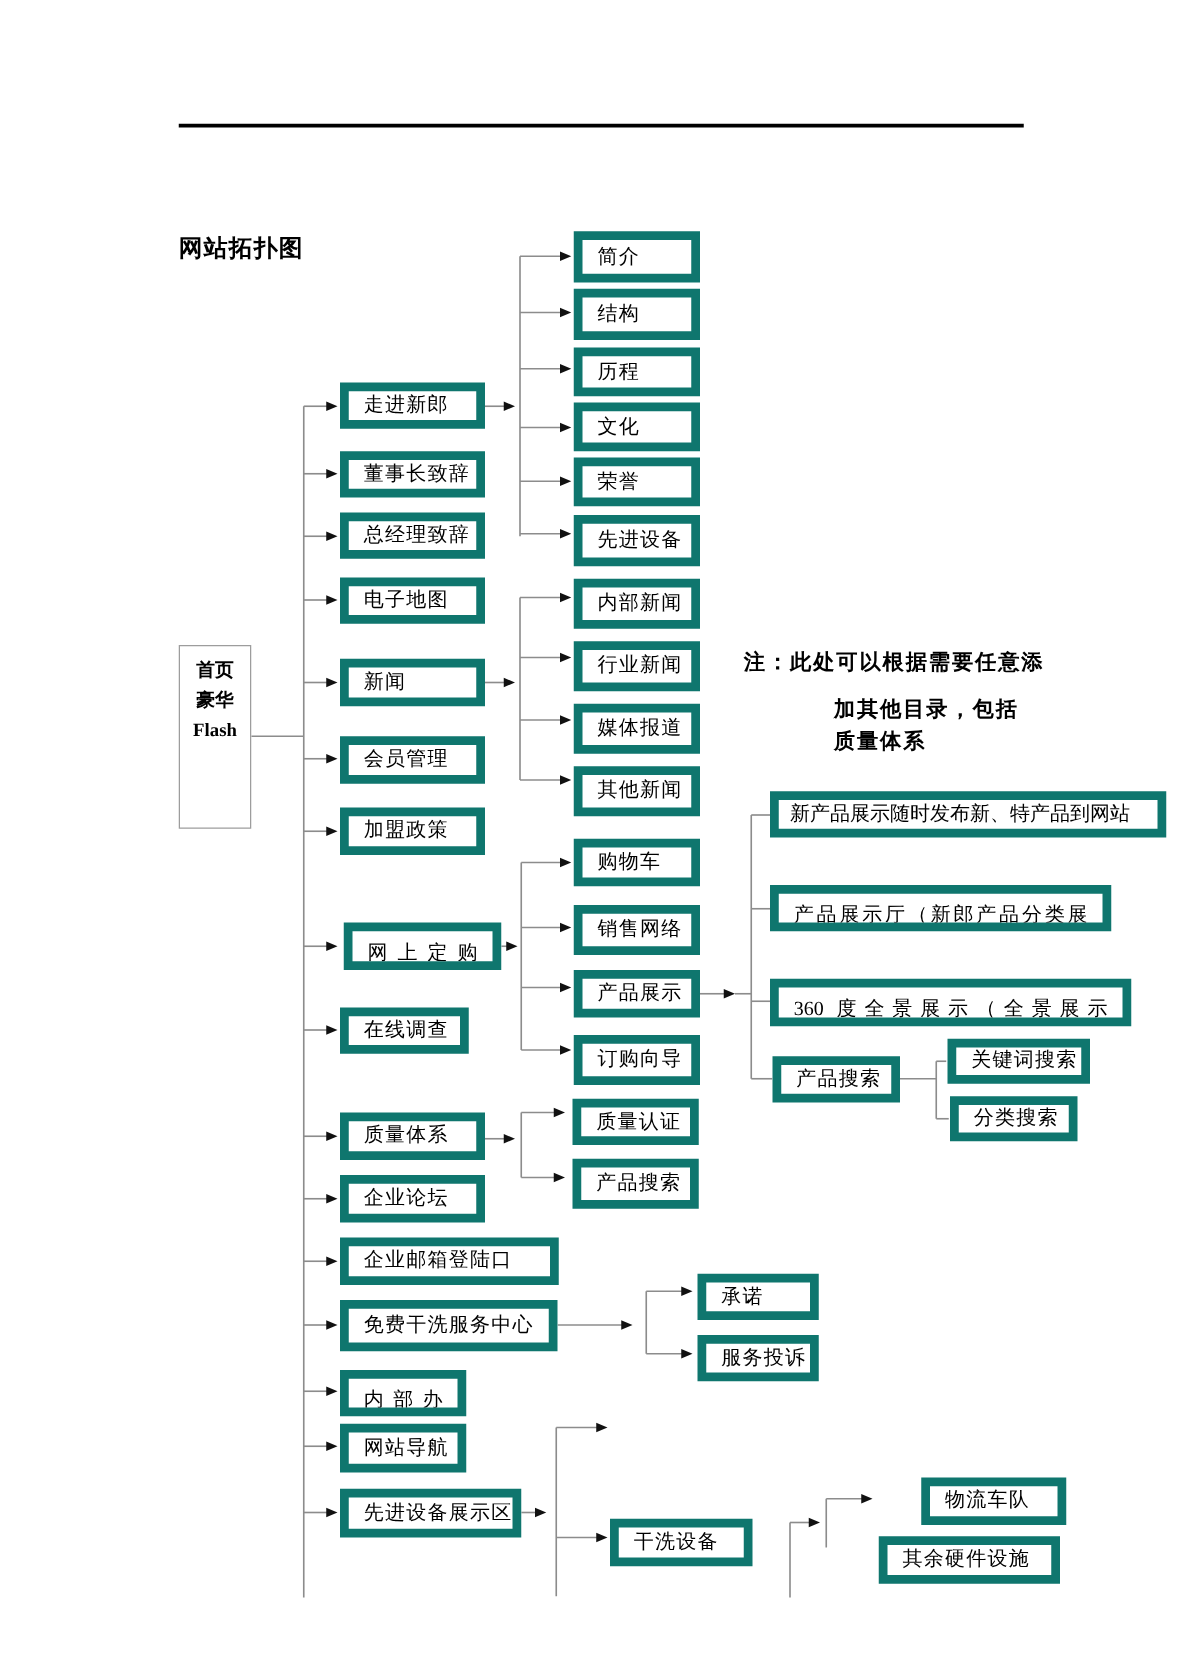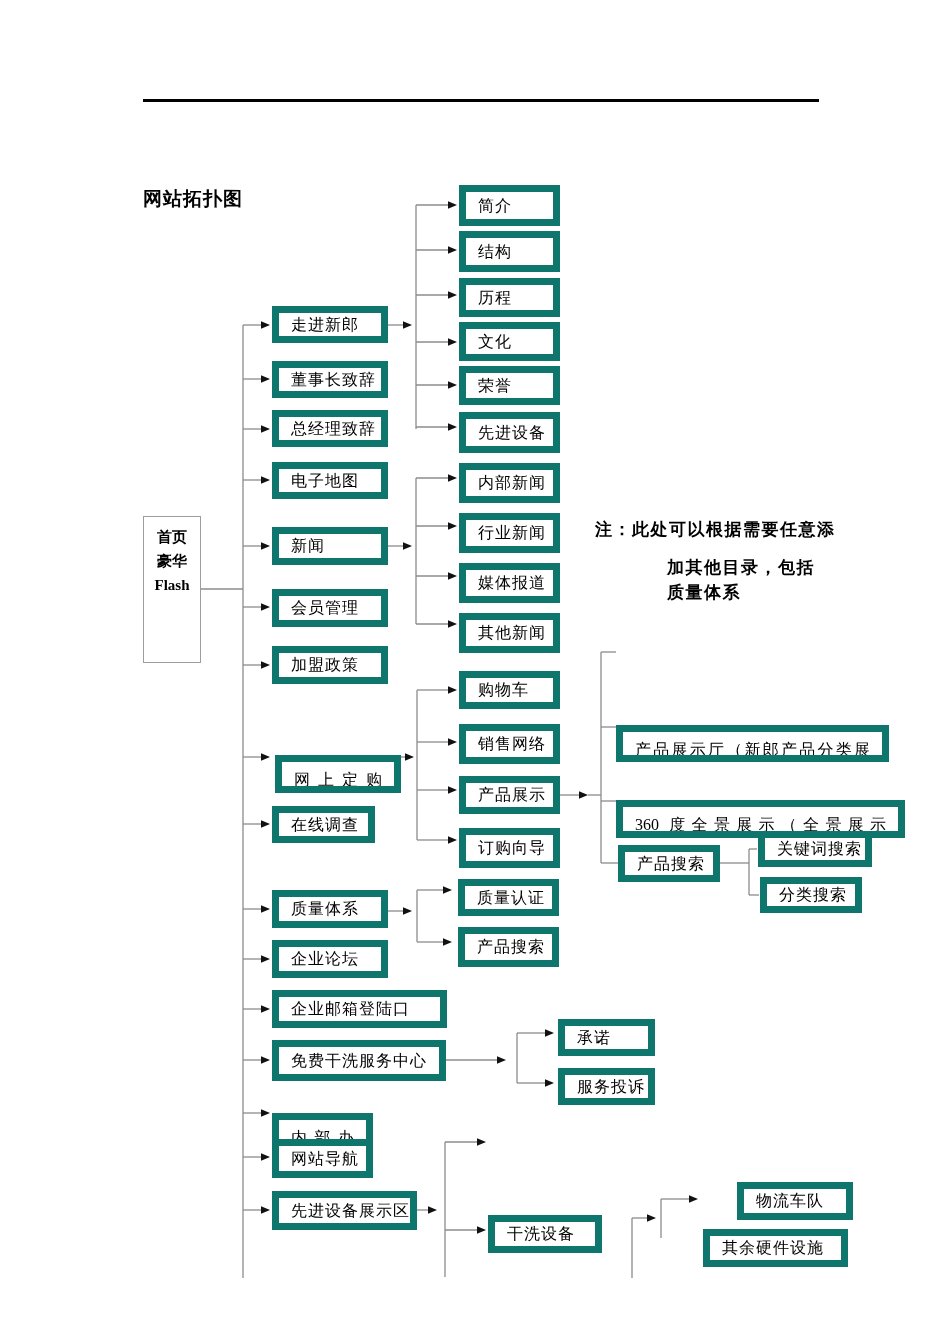--- a/index.html
+++ b/index.html
@@ -6,21 +6,21 @@
   #page{position:relative;width:950px;height:1344px;background:#fff;overflow:hidden;
         font-family:"Liberation Serif","DejaVu Serif",serif;color:#000;}
   #connectors{position:absolute;left:0;top:0;width:950px;height:1344px;}
   .top-rule{position:absolute;left:143px;top:99px;width:676px;height:3px;background:#000;}
   .page-title{position:absolute;left:143px;top:186px;font-size:19px;font-weight:bold;
               letter-spacing:1px;white-space:nowrap;}
   .node{position:absolute;background:#fff;border:7px solid #0f766e;box-sizing:border-box;
         font-size:16px;line-height:1;display:flex;align-items:center;
         padding:0 12px;white-space:nowrap;overflow:hidden;letter-spacing:1px;}
   .node.tight{letter-spacing:0;}
-  .clip2{display:block;white-space:normal;padding:5px 12px 4px;line-height:26px;letter-spacing:0;margin-top:17px;}
+  .clip2{display:block;white-space:normal;padding:5px 12px 4px;line-height:26px;letter-spacing:0;}
   .clip2 .l1{text-align:justify;text-align-last:justify;}
   .clip2 .l2{text-align:left;}
   .root-node{position:absolute;left:143px;top:516px;width:58px;height:147px;background:#fff;
              border:1px solid #9d9d9d;box-sizing:border-box;font-weight:bold;font-size:15px;
              line-height:24px;text-align:center;padding:8px 10px 0;word-break:break-all;}
   .note-line{position:absolute;font-weight:bold;font-size:17px;letter-spacing:1.5px;white-space:nowrap;}
 </style>
 </head>
 <body>
 
@@ -181,20 +181,21 @@
   <div class="node" style="left:459px;top:613px;width:101px;height:40px">其他新闻</div>
 
   <div class="node" style="left:459px;top:671px;width:101px;height:38px">购物车</div>
   <div class="node" style="left:459px;top:724px;width:101px;height:40px">销售网络</div>
   <div class="node" style="left:459px;top:776px;width:101px;height:38px">产品展示</div>
   <div class="node" style="left:459px;top:828px;width:101px;height:40px">订购向导</div>
 
   <div class="node" style="left:458px;top:879px;width:101px;height:37px">质量认证</div>
   <div class="node" style="left:458px;top:927px;width:101px;height:40px">产品搜索</div>
 
+  <div class="node tight" style="left:616px;top:633px;width:317px;height:37px;padding:0 9px">新产品展示随时发布新、特产品到网站</div>
   <div class="node clip2" style="left:616px;top:708px;width:273px;height:37px">
     <div class="l1">产品展示厅（新郎产品分类展</div>
     <div class="l2">示）</div>
   </div>
   <div class="node clip2" style="left:616px;top:783px;width:289px;height:38px">
     <div class="l1">360 度全景展示（全景展示</div>
     <div class="l2">厅）</div>
   </div>
   <div class="node" style="left:618px;top:845px;width:102px;height:37px">产品搜索</div>
   <div class="node" style="left:758px;top:831px;width:114px;height:36px">关键词搜索</div>

